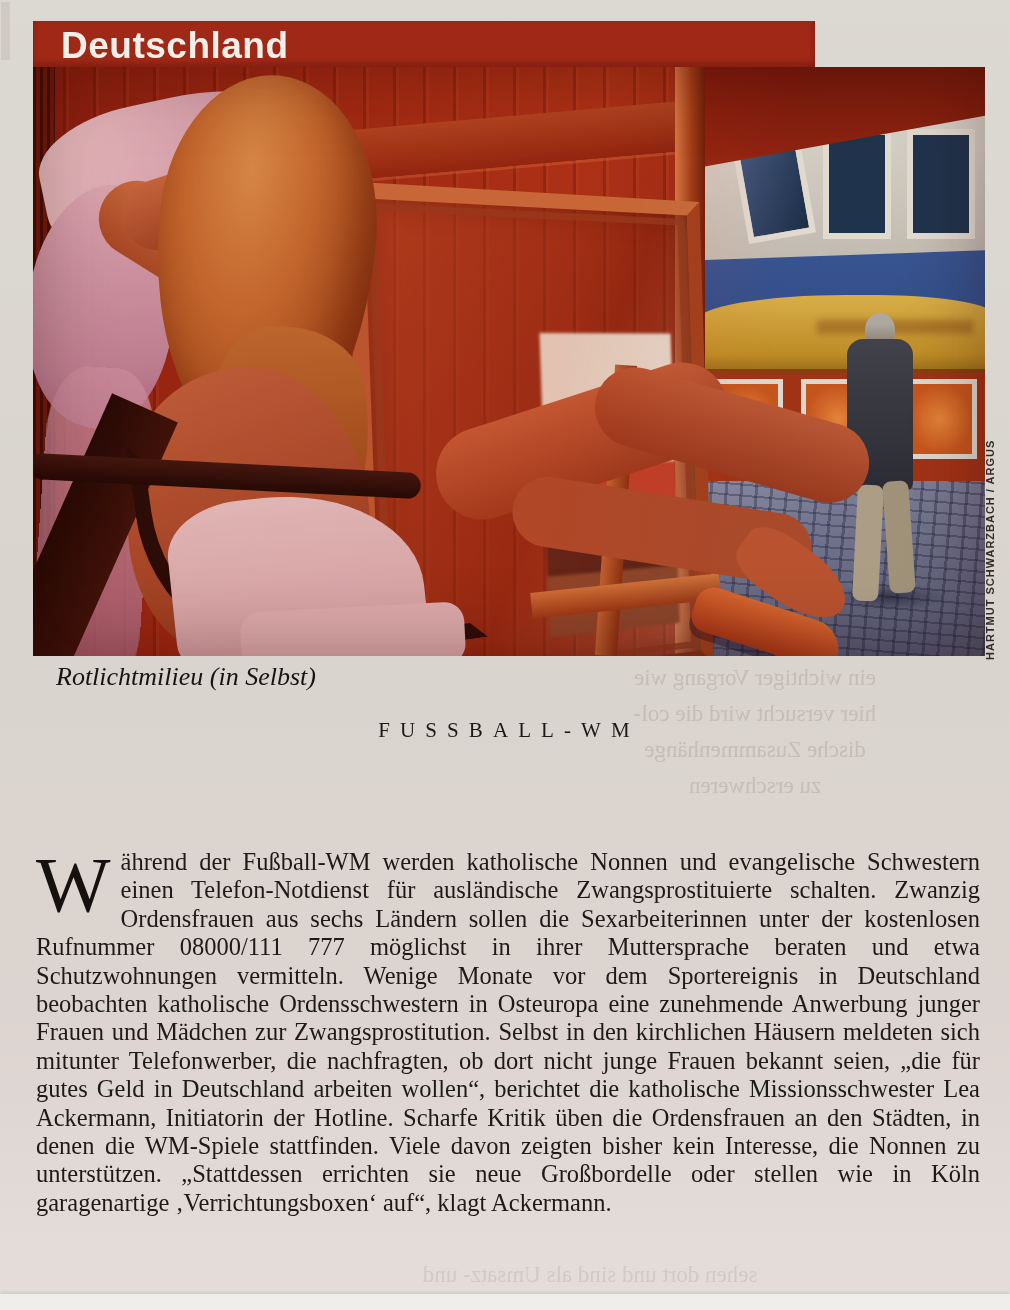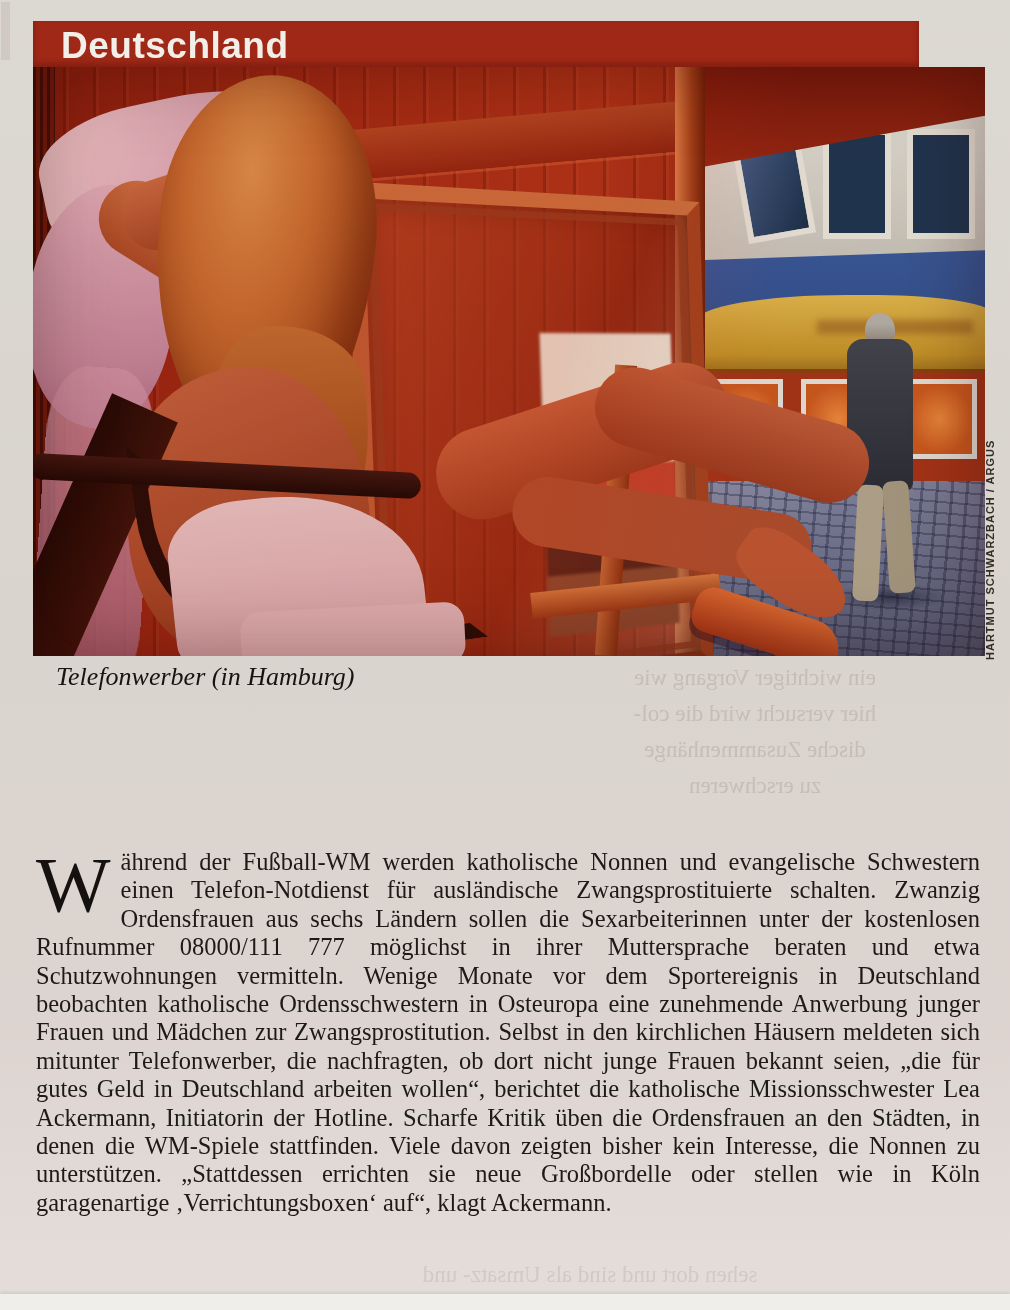--- a/index.html
+++ b/index.html
@@ -2,21 +2,21 @@
 <html><head>
 <meta charset="utf-8">
 <style>
   html,body{margin:0;padding:0;}
   body{font-family:"Liberation Sans",sans-serif;}
   .page{position:relative;width:1010px;height:1310px;overflow:hidden;
         background:linear-gradient(180deg,#dcd8d2 0%,#d9d4ce 45%,#ddd4d0 78%,#e3dcd8 96%);}
   .corner-smudge{position:absolute;left:1px;top:2px;width:9px;height:58px;background:#c6beb8;opacity:.55;}
 
   
-  .section-bar{position:absolute;left:33px;top:21px;width:886px;height:46px;background:#a02817;
+  .section-bar{position:absolute;left:33px;top:21px;width:782px;height:46px;background:#a02817;
                box-shadow:inset 0 -3px 6px rgba(60,8,2,.35);}
   .section-bar span{display:block;padding:4px 0 0 28px;font-size:37px;font-weight:bold;
                     color:#f2efe9;letter-spacing:.5px;}
 
   
   .photo{position:absolute;left:33px;top:67px;width:952px;height:589px;overflow:hidden;background:#8e2010;}
   .photo div{position:absolute;}
   .p-base{inset:0;background:linear-gradient(100deg,#7e1c0e 0%,#9c2813 25%,#ad3318 55%,#93230f 80%,#6f1708 100%);}
   .p-wood{left:0;top:0;width:68%;height:100%;
           background:repeating-linear-gradient(90deg,rgba(50,8,4,.25) 0 3px,rgba(225,125,70,.10) 3px 6px,transparent 6px 30px);}
@@ -224,29 +224,30 @@
     <div class="p-leg2"></div>
     <div class="p-foot"></div>
     <div class="p-sandal"></div>
 
     <div class="p-tint"></div>
     <div class="p-vignette"></div>
   </div>
 
   <div class="photo-credit">HARTMUT SCHWARZBACH / ARGUS</div>
 
-  <div class="caption">Telefonwerber (in Hamburg)</div>
+  <div class="caption">Rotlichtmilieu (in Selbst)</div>
 
   <div class="ghost ghost-right">
     <div>ein wichtiger Vorgang wie</div>
     <div>hier versucht wird die col-</div>
     <div>dische Zusammenhänge</div>
     <div>zu erschweren</div>
   </div>
 
+  <div class="kicker">FUSSBALL-WM</div>
 
 
   <div class="body-copy">
     <span class="drop-cap">W</span><span>ährend der Fußball-WM werden katholische Nonnen und evangelische Schwestern einen Telefon-Notdienst für ausländische Zwangsprostituierte schalten. Zwanzig Ordensfrauen aus sechs Ländern sollen die Sexarbeiterinnen unter der kostenlosen Rufnummer 08000/111 777 möglichst in ihrer Muttersprache beraten und etwa Schutzwohnungen vermitteln. Wenige Monate vor dem Sportereignis in Deutschland beobachten katholische Ordensschwestern in Osteuropa eine zunehmende Anwerbung junger Frauen und Mädchen zur Zwangsprostitution. Selbst in den kirchlichen Häusern meldeten sich mitunter Telefonwerber, die nachfragten, ob dort nicht junge Frauen bekannt seien, „die für gutes Geld in Deutschland arbeiten wollen“, berichtet die katholische Missionsschwester Lea Ackermann, Initiatorin der Hotline. Scharfe Kritik üben die Ordensfrauen an den Städten, in denen die WM-Spiele stattfinden. Viele davon zeigten bisher kein Interesse, die Nonnen zu unterstützen. „Stattdessen errichten sie neue Großbordelle oder stellen wie in Köln garagenartige ‚Verrichtungsboxen‘ auf“, klagt Ackermann.</span>
   </div>
 
   <div class="ghost ghost-bottom">
     <div>sehen dort und sind als Umsatz- und</div>
     <div>Unternehmen auf geschäftliche Konto-Ein</div>
   </div>

